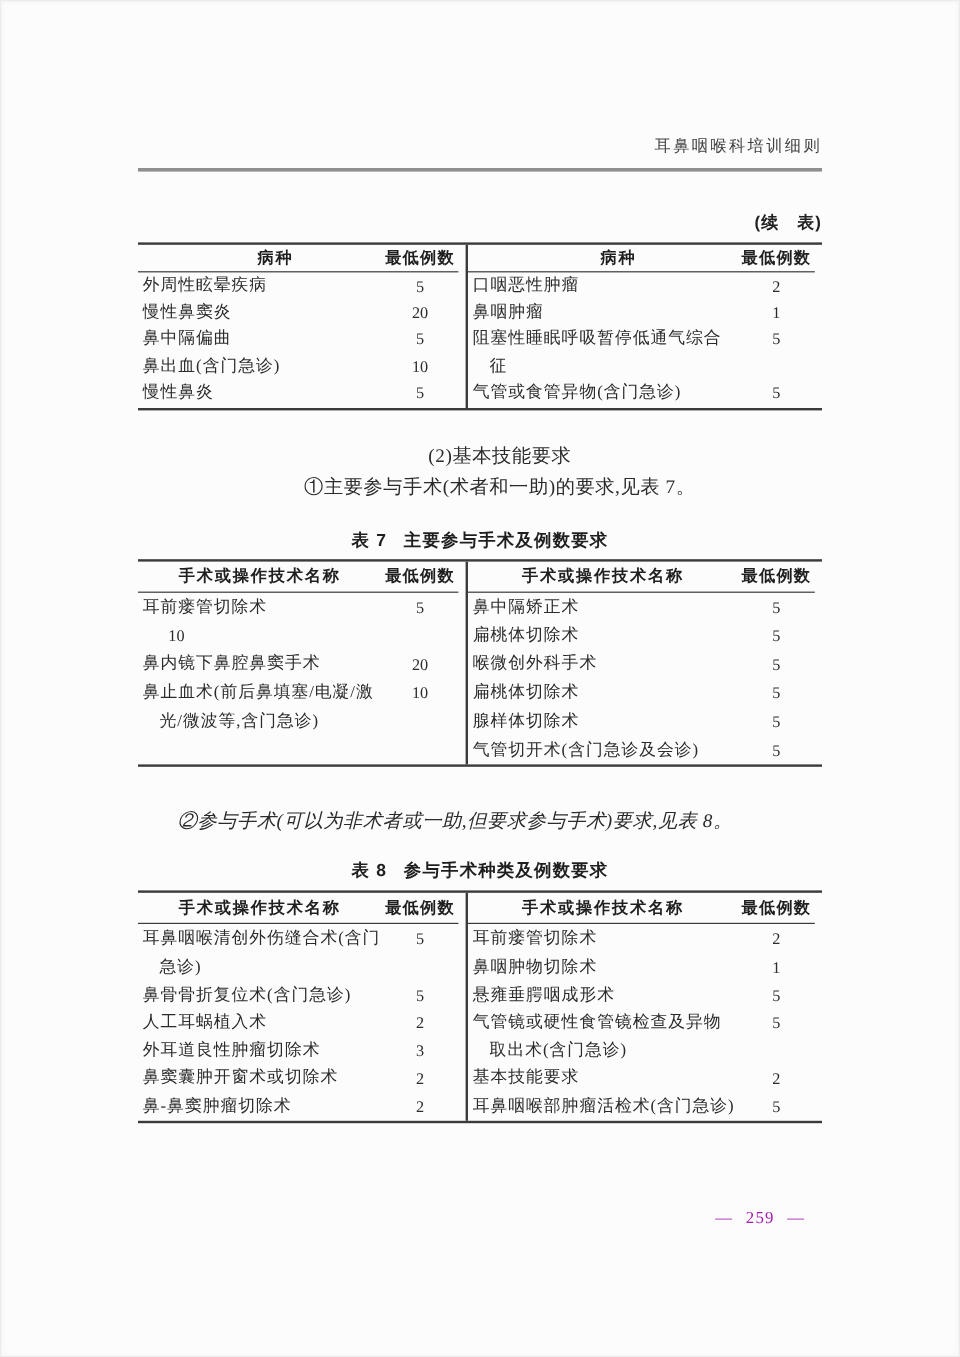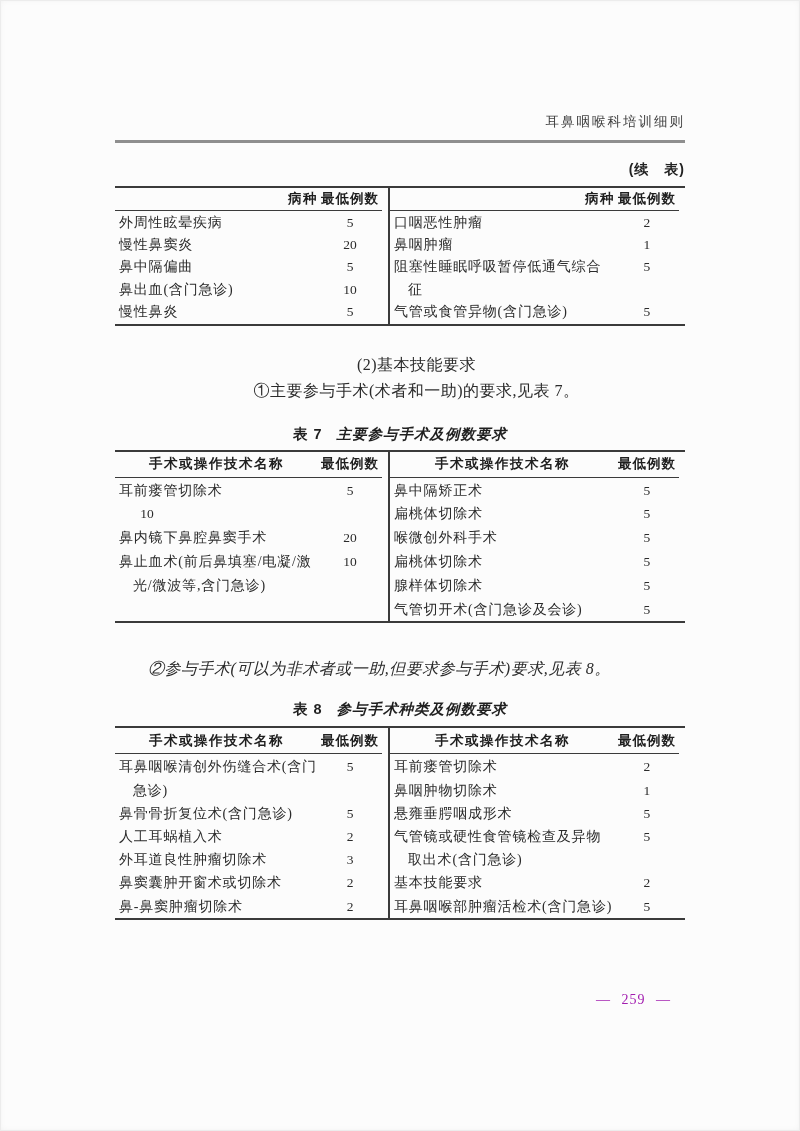--- a/index.html
+++ b/index.html
@@ -16,21 +16,21 @@
 
   
   .running-header {
     text-align:right; font-size:13.5px; letter-spacing:2px;
     color:#3f3f3f;
   }
   .header-rule { margin-top:9px; height:2.5px; background:#8f8f8f; }
 
   
   .continued-label {
-    margin-top:18px; text-align:right;
+    margin-top:34px; text-align:right;
     font-family:"Liberation Sans","DejaVu Sans",sans-serif;
     font-weight:bold; font-size:14px; letter-spacing:1px; color:#222;
   }
 
   
   .table {
     display:flex; align-items:stretch;
     border-top:2px solid #3b3b3b; border-bottom:2px solid #3b3b3b;
   }
   .half { padding-right:6px; }
@@ -47,41 +47,41 @@
   .hnum  { width:64px; text-align:center; letter-spacing:1px; }
   .rows  { padding-top:1px; }
   .row   { display:flex; align-items:flex-start; line-height:var(--lh); }
   .cname {
     flex:1; font-size:14px; letter-spacing:0.8px; color:#2b2b2b;
     padding-left:18px; text-indent:-14px;
   }
   .cnum  { width:64px; text-align:center; font-size:13.5px; color:#2b2b2b; }
 
   .t-cont { --hh:23px; --lh:22.4px; margin-top:7px; }
-  .t-cont .hname { text-align:right; padding-left:26px; }
+  .t-cont .hname { text-align:center; padding-left:26px; }
   .t7 { --hh:26px; --lh:23.8px; margin-top:6px; }
   .t8 { --hh:26px; --lh:23.2px; margin-top:7px; }
 
   
   .paras { margin-top:26px;text-align:center; }
   .para  {
     font-size:16px; line-height:26px; letter-spacing:0.5px;
     color:#2b2b2b; padding-left:33px;
   }
   .para-solo { margin-top:33px;font-style:italic; }
 
   
   .caption {
     text-align:center;
     font-family:"Liberation Sans","DejaVu Sans",sans-serif;
     font-weight:bold; font-size:14.5px; letter-spacing:1px; color:#1f1f1f;
   }
   .cap7 { margin-top:21px; }
   .cap8 { margin-top:18px; }
-  .cap-title { margin-left:14px;font-style:italic; }
+  .cap-title { margin-left:14px; }
 
   
   .page-number {
     margin-top:72px; text-align:right; padding-right:14px;
     font-size:14px; color:#a21caf; letter-spacing:1px; word-spacing:6px;
   }
 </style>
 </head>
 <body>
 

